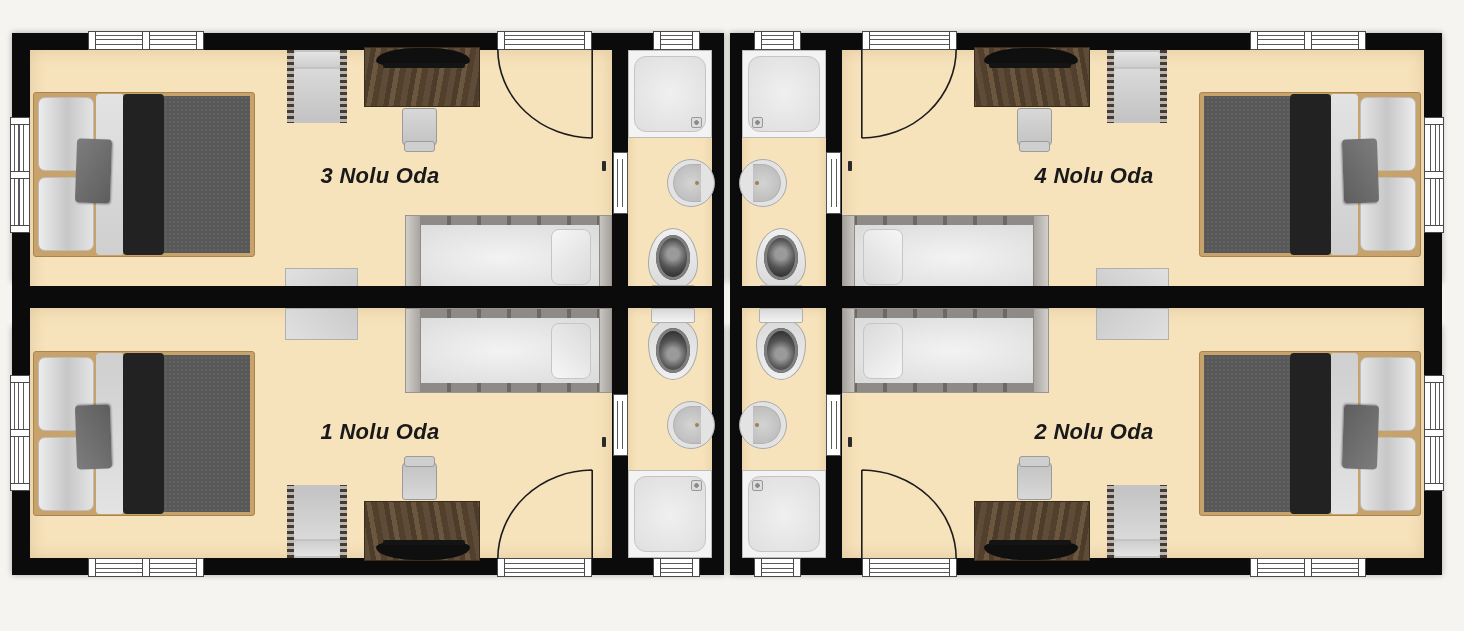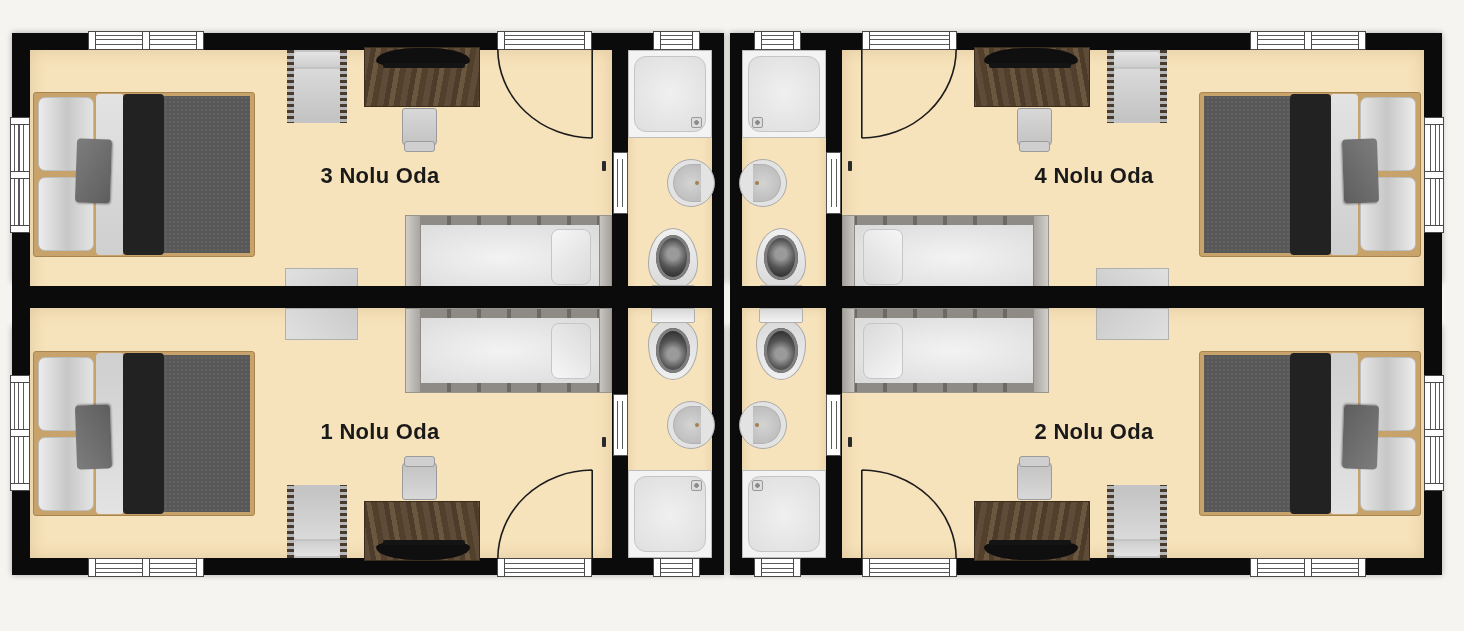--- a/index.html
+++ b/index.html
@@ -1,20 +1,20 @@
 <!DOCTYPE html>
 <html style="--bg: #f5f4f1; --wall: #0b0b0b; --floor: #f6e2bb; --bedframe: #c7a26b; --duvet: #585858; --bedblack: #222222; --label: #191919;"><head>
 <meta charset="utf-8">
 <style>
   * { box-sizing: border-box; margin: 0; padding: 0; }
   html,body { background: var(--bg,#f5f4f1); }
   body { font-family: "Liberation Sans", sans-serif; }
   #plan { position: relative; width: 1464px; height: 631px; background: var(--bg,#f5f4f1); overflow: hidden; }
 
-  .module { position: absolute; width: 712px; height: 249px; box-shadow: 0 0 6px rgba(0,0,0,.30); background: var(--floor,#f6e2bb); }
+  .module { position: absolute; width: 712px; height: 249px; box-shadow: 0 0 6px rgba(0,0,0,.30); background: var(--floor,#f6e2bb); font-style: italic; }
   .q-tl { left: 12px;  top: 33px;  }
   .q-tr { left: 730px; top: 33px;  transform: scaleX(-1); }
   .q-bl { left: 12px;  top: 326px; transform: scaleY(-1); }
   .q-br { left: 730px; top: 326px; transform: scale(-1,-1); }
   .module i { display: block; position: absolute; }
 
   .floor { position: absolute; background: var(--floor,#f6e2bb); }
   .room-floor { left: 18px; top: 17px; width: 582px; height: 250px; box-shadow: inset 0 0 16px rgba(150,110,50,.22); }
   .bath-floor { left: 616px; top: 17px; width: 84px; height: 250px; box-shadow: inset 0 0 10px rgba(150,110,50,.22); }
 

